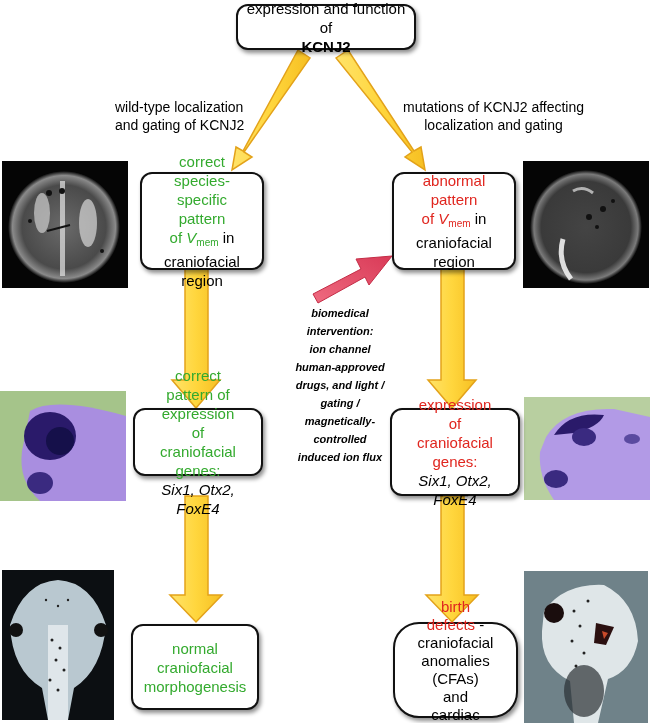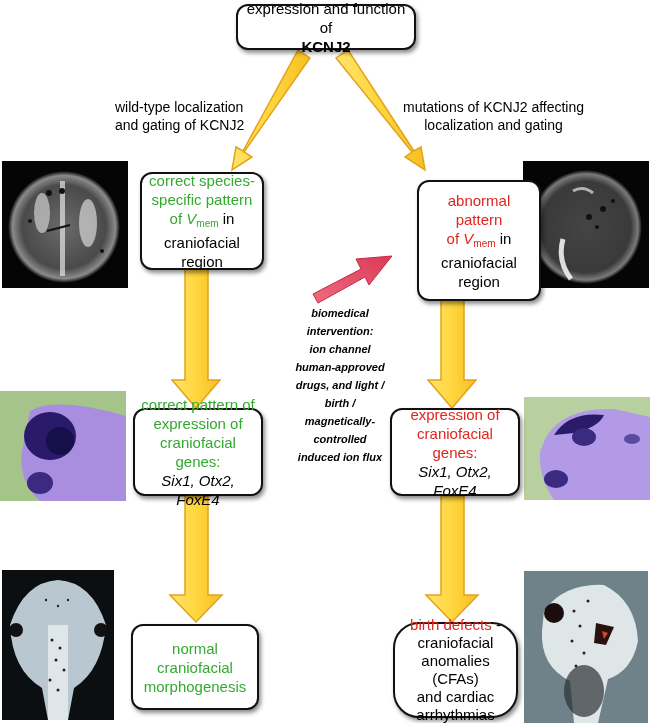--- a/index.html
+++ b/index.html
@@ -2,21 +2,21 @@
 <html><head>
 <meta charset="utf-8">
 <style>
   html, body { margin:0; padding:0; background:#ffffff; }
   body { width:650px; height:723px; position:relative; overflow:hidden;
          font-family:"Liberation Sans", sans-serif; color:#000; }
   #arrows { position:absolute; left:0; top:0; width:650px; height:723px; z-index:1; }
   .box { position:absolute; background:#fff; border:2px solid #111; border-radius:12px;
          box-shadow:2px 3px 4px rgba(0,0,0,0.45); z-index:3; display:flex;
          flex-direction:column; justify-content:center; align-items:center;
-         text-align:center; font-size:15px; line-height:19px; box-sizing:border-box; padding:4px 6px; }
+         text-align:center; font-size:15px; line-height:19px; box-sizing:border-box; padding:4px 24px; }
   .green { color:#33aa2e; }
   .red { color:#e0261f; }
   .ital { font-style:italic; }
   .bold { font-weight:bold; }
   .label { position:absolute; font-size:14px; line-height:18px; z-index:2; }
   .center-text { position:absolute; z-index:2; text-align:center; font-weight:bold;
                  font-style:italic; font-size:11px; line-height:18px; }
   .photo { position:absolute; z-index:2; overflow:hidden; }
   sub { font-size:10px; vertical-align:-3px; }
 </style>
@@ -64,40 +64,40 @@
 </div>
 
 <div class="box" style="left:140px; top:172px; width:124px; height:98px;">
   <div class="green">correct species-</div>
   <div class="green">specific pattern</div>
   <div><span class="green">of </span><span class="green ital">V</span><sub class="green">mem</sub><span> in</span></div>
   <div>craniofacial</div>
   <div>region</div>
 </div>
 
-<div class="box" style="left:392px; top:180px; width:124px; height:121px;margin-left:25px;">
+<div class="box" style="left:392px; top:172px; width:124px; height:98px;">
   <div class="red">abnormal pattern</div>
   <div><span class="red">of </span><span class="red ital">V</span><sub class="red">mem</sub><span> in</span></div>
   <div>craniofacial</div>
   <div>region</div>
 </div>
 
 <div class="center-text" style="left:270px; top:304px; width:140px;">
   <div>biomedical</div>
   <div>intervention:</div>
   <div>ion channel</div>
   <div>human-approved</div>
   <div>drugs, and light /</div>
-  <div>birth /</div>
+  <div>gating /</div>
   <div>magnetically-</div>
   <div>controlled</div>
   <div>induced ion flux</div>
 </div>
 
-<div class="box" style="left:133px; top:408px; width:130px; height:88px;">
+<div class="box" style="left:133px; top:408px; width:130px; height:68px;">
   <div class="green">correct pattern of</div>
   <div class="green">expression of</div>
   <div class="green">craniofacial genes:</div>
   <div class="ital">Six1, Otx2, FoxE4</div>
 </div>
 
 <div class="box" style="left:390px; top:408px; width:130px; height:88px;">
   <div class="red">expression of</div>
   <div class="red">craniofacial genes:</div>
   <div class="ital">Six1, Otx2, FoxE4</div>

